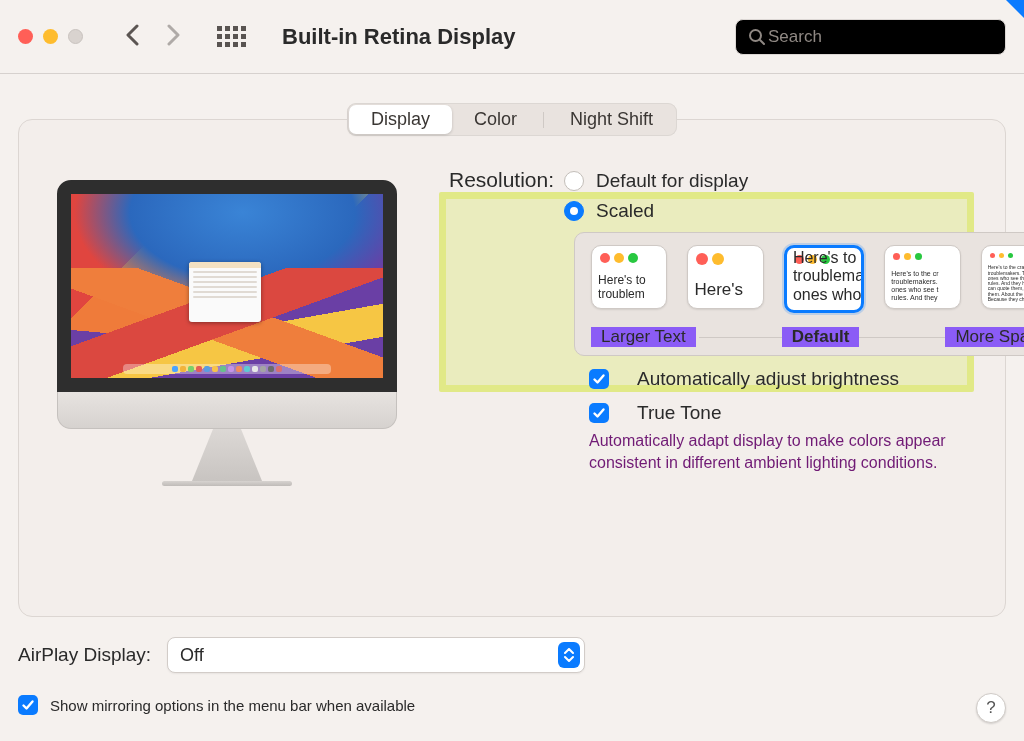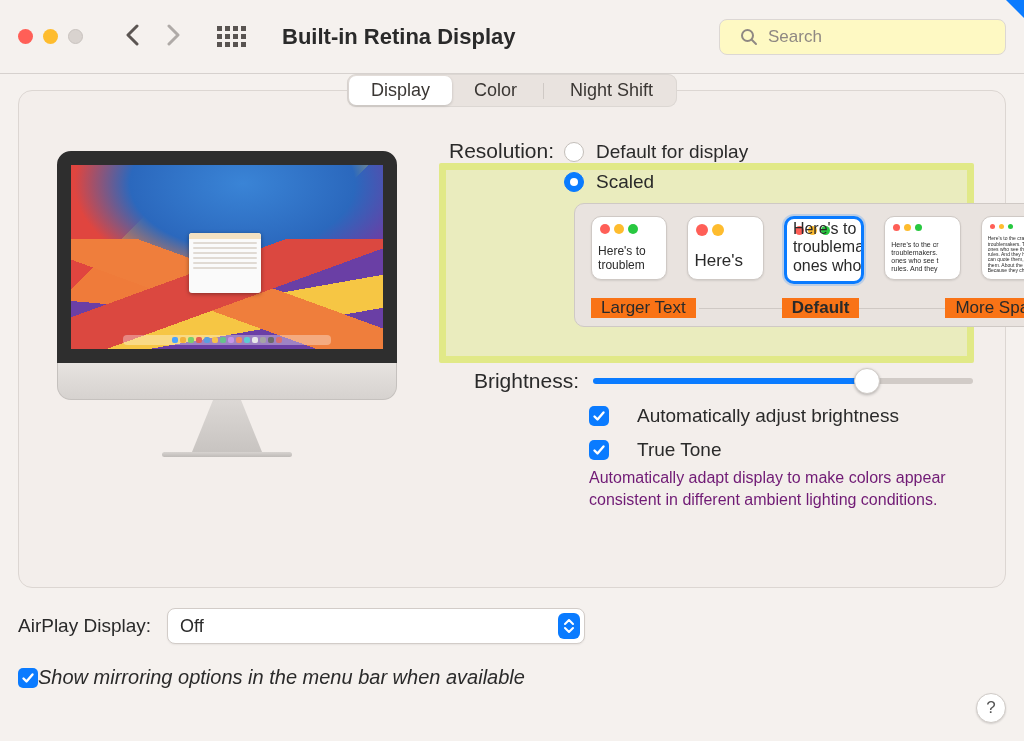--- a/index.html
+++ b/index.html
@@ -51,40 +51,40 @@
   .title {
     font-size: 22px;
     font-weight: 700;
     margin-left: 18px;
   }
   .search-wrap {
     margin-left: auto;
     width: 245px;
     height: 34px;
     border: 1px solid #dcd7d4;
-    background: #fef9c3;
+    background: #000000;
     border-radius: 8px;
     display: flex;
     align-items: center;
-    padding: 0 20px;
-    gap: 8px;
+    padding: 0 12px;
   }
   .search-wrap svg { flex: none; }
   .search-wrap input {
     border: 0; background: transparent; outline: none;
     font-size: 17px; color: #8a847f; width: 100%;
   }
   .search-wrap input::placeholder { color: #8f8883; }
 
   .content {
     padding: 0 18px;
   }
   .tabbar {
     display: flex;
     justify-content: center;
+    margin-top: 29px;
     position: relative;
     z-index: 2;
   }
   .segmented {
     display: flex;
     background: #e9e3df;
     border-radius: 9px;
     padding: 2px;
     box-shadow: inset 0 0 0 1px #dcd7d3;
   }
@@ -253,21 +253,21 @@
   .scale-labels {
     display:flex; justify-content:space-between; align-items:center;
     font-size:17px; margin-top:14px;
     position: relative;
   }
   .scale-labels .line {
     position:absolute; top:50%; left:108px; right:108px;
     height:1px; background:#cfc9c5; z-index:0;
   }
   .scale-labels span {
-    background: #f97316; padding: 0 10px; z-index:1; position:relative;
+    background: #8b5cf6; padding: 0 10px; z-index:1; position:relative;
   }
   .scale-labels .def {font-weight:700;}
 
   .brightness-row {
     margin-top: 42px;
     display:flex; align-items:center;
   }
   .slider {
     width: 380px; height: 6px; border-radius:3px;
     background: linear-gradient(to right, #0a7bff 0 72%, #d1cbc7 72% 100%);
@@ -318,23 +318,22 @@
   }
   .select .sep {flex:1;}
   .select .btn {
     width:22px;height:26px;border-radius:6px;background:#0a7bff;
     display:flex;flex-direction:column;align-items:center;justify-content:center;
     gap:0px;
   }
   .select .btn svg{display:block;}
 
   .mirror-row {
-    display:flex;align-items:center;font-size:20px;
+    display:flex;align-items:center;gap:12px;font-size:15px;
     margin-top:22px;
-    font-style:italic;
   }
   .help-btn {
     position:absolute;
     right: 18px;
     bottom: 18px;
     width:28px;height:28px;border-radius:50%;
     background:#fff;border:1px solid #d0cbc7;
     display:flex;align-items:center;justify-content:center;
     font-size:17px;color:#555;
     box-shadow:0 1px 2px rgba(0,0,0,.15);
@@ -511,26 +510,20 @@
             <div class="scale-labels">
               <div class="line"></div>
               <span>Larger Text</span>
               <span class="def">Default</span>
               <span>More Space</span>
             </div>
           </div>
         </div>
       </div>
 
-      <div class="brightness-row">
-        <div class="rlabel" style="padding-top:0">Brightness:</div>
-        <div class="slider">
-          <div class="knob"></div>
-        </div>
-      </div>
 
       <div class="check-line">
         <div class="check">
           <svg width="14" height="14" viewBox="0 0 14 14">
               <polyline points="2.5,7.5 5.5,10.5 11.5,3.5" fill="none" stroke="#fff" stroke-width="2.4" stroke-linecap="round" stroke-linejoin="round"></polyline>
             </svg>
         </div>
         <span>Automatically adjust brightness</span>
       </div>
       <div class="check-line">

